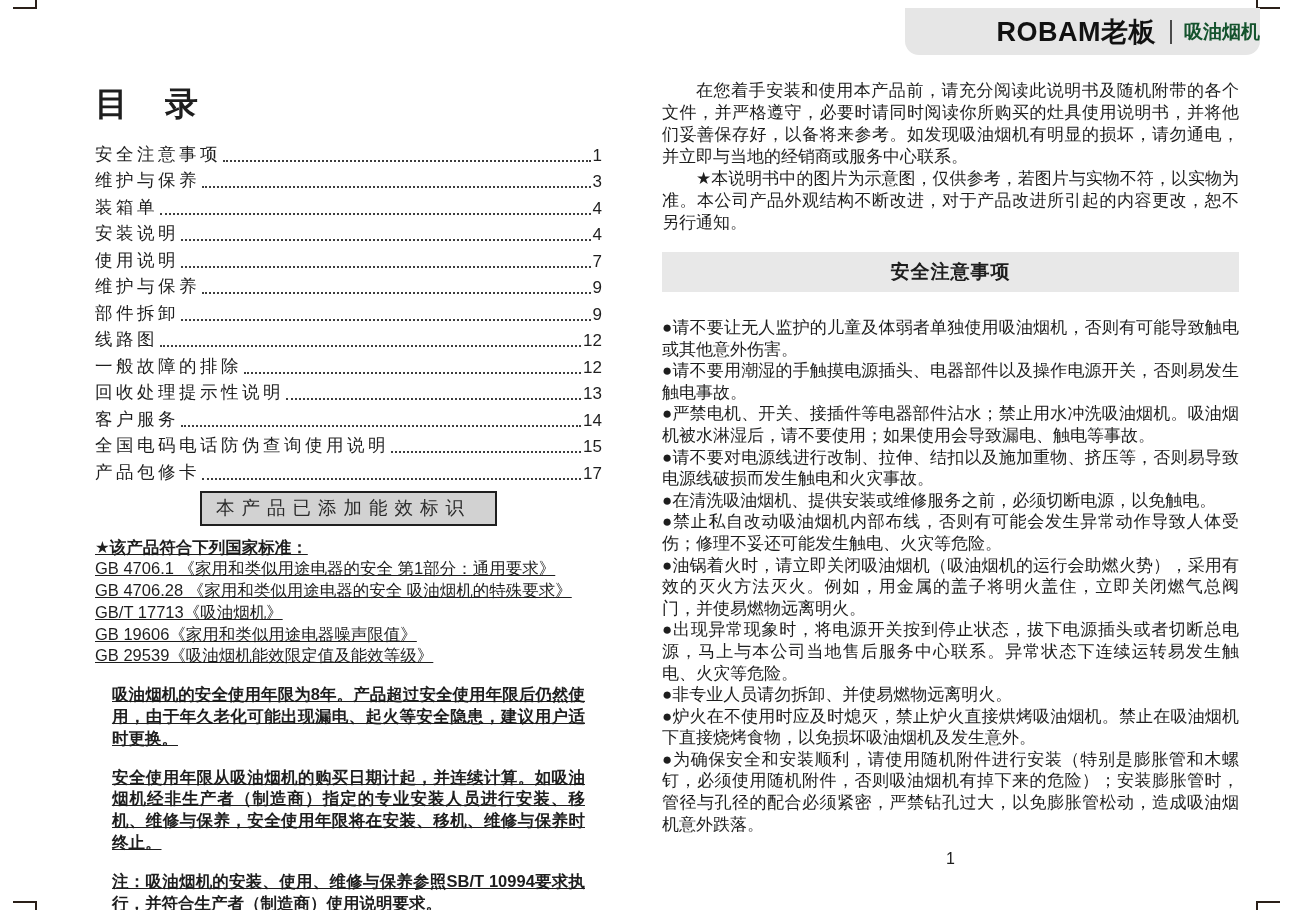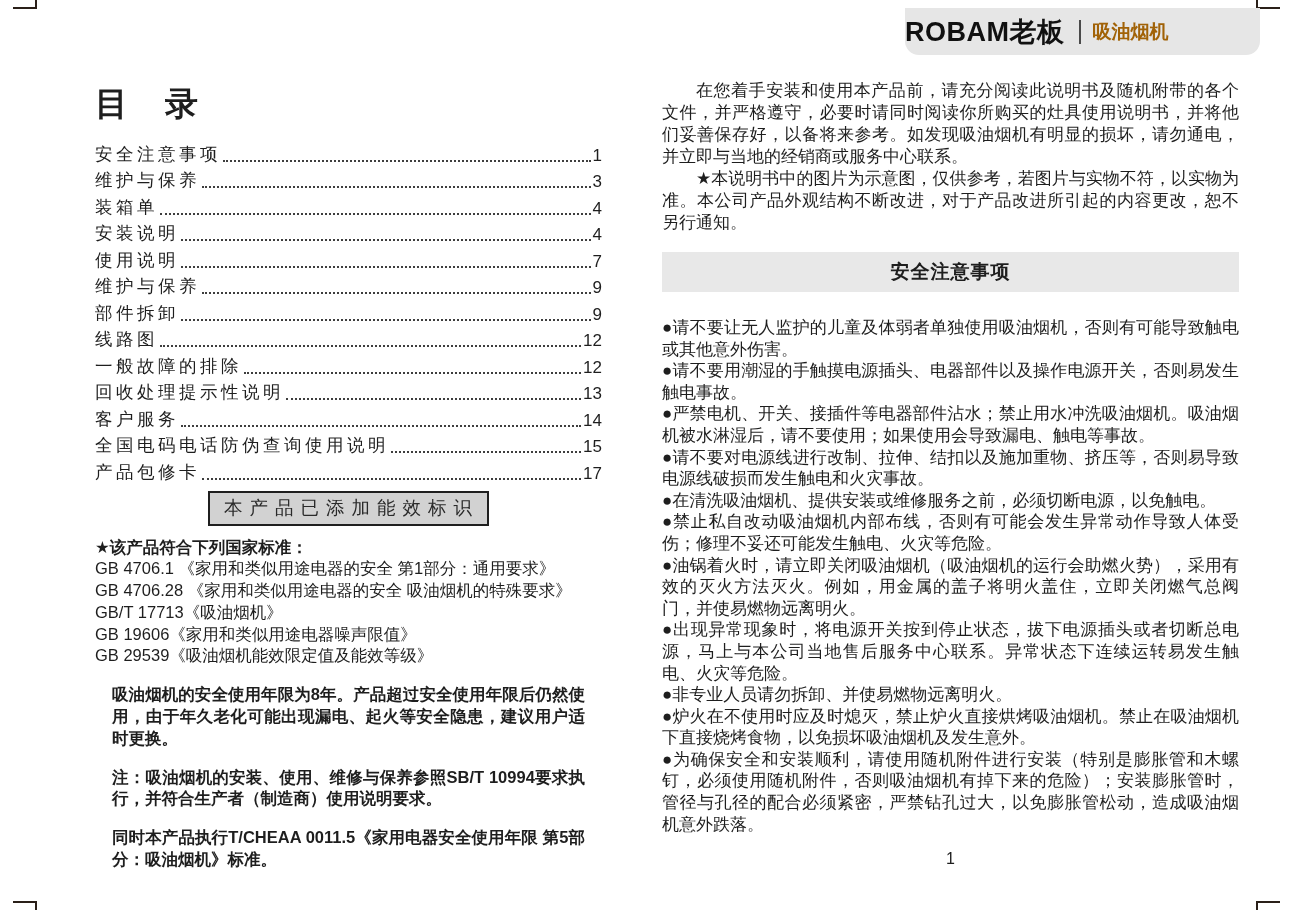--- a/index.html
+++ b/index.html
@@ -16,43 +16,43 @@
   .crop { position:absolute; width:22px; height:7px; border:0 solid #2a2019; }
   .crop.tl { left:13px;  top:0;    border-right-width:2px; border-bottom-width:2px; }
   .crop.tr { left:1256px; top:0;   border-left-width:2px;  border-bottom-width:2px; }
   .crop.bl { left:13px;  bottom:0; border-right-width:2px; border-top-width:2px; }
   .crop.br { left:1256px; bottom:0; border-left-width:2px; border-top-width:2px; }
 
   
   .brandbar {
     position:absolute; left:905px; top:8px; width:355px; height:47px;
     background:#e6e6e6; border-radius:0 0 14px 14px;
-    display:flex; align-items:center; justify-content:flex-start;
+    display:flex; align-items:center; justify-content:flex-end;
   }
   .brand { font-size:27px; font-weight:bold; letter-spacing:0.5px; color:#111; }
   .brand-divider { width:2px; height:24px; background:#4a4a4a; margin:0 12px 0 14px; }
-  .brand-product { font-size:19px; font-weight:bold; color:#a16207; }
+  .brand-product { font-size:19px; font-weight:bold; color:#14532d; }
 
   
   .left-col { position:absolute; left:95px; top:80px; width:507px; }
   .toc-title { text-align:left; font-size:33px; font-weight:bold; letter-spacing:2px; margin:2px 0 12px; }
   .toc-row { display:flex; align-items:flex-end; height:26.5px; }
   .toc-label { font-size:17.5px; letter-spacing:3.5px; white-space:nowrap; }
   .toc-leader { flex:1; border-bottom:2.2px dotted #3e3e3e; margin:0 2px 4px 2px; }
   .toc-page { font-size:17px; }
 
   .energy-box {
     width:max-content; margin:7px auto 11px;
     background:#d2d2d2; border:2px solid #1f1f1f;
-    padding:2px 8px 4px 14px;
+    padding:2px 24px 4px 14px;
     font-size:18.5px; letter-spacing:7px; color:#2a2a2a;
   }
 
   .standards { font-size:16.5px; line-height:21.8px; }
-  .standards p { margin:0; }
+  .standards p { margin:0;text-decoration:underline; }
   .standards .intro { font-weight:bold; }
   .lifespan p { margin:17px; font-weight:bold; text-align:justify; }
 
   
   .right-col { position:absolute; left:662px; top:80px; width:577px; }
   .intro-para { margin:0; text-indent:2em; font-size:17px; line-height:22px; text-align:justify; }
   .section-banner {
     margin-top:18px; height:40px; background:#e8e8e8;
     display:flex; align-items:center; justify-content:center;
     font-size:19px; font-weight:bold; letter-spacing:1px;
@@ -172,20 +172,21 @@
         <p>GB/T 17713《吸油烟机》</p>
 
         <p>GB 19606《家用和类似用途电器噪声限值》</p>
 
         <p>GB 29539《吸油烟机能效限定值及能效等级》</p>
       </div>
     <div class="lifespan">
 
         <p>吸油烟机的安全使用年限为8年。产品超过安全使用年限后仍然使用，由于年久老化可能出现漏电、起火等安全隐患，建议用户适时更换。</p>
 
+        <p>安全使用年限从吸油烟机的购买日期计起，并连续计算。如吸油烟机经非生产者（制造商）指定的专业安装人员进行安装、移机、维修与保养，安全使用年限将在安装、移机、维修与保养时终止。</p>
 
         <p>注：吸油烟机的安装、使用、维修与保养参照SB/T 10994要求执行，并符合生产者（制造商）使用说明要求。</p>
 
         <p>同时本产品执行T/CHEAA 0011.5《家用电器安全使用年限 第5部分：吸油烟机》标准。</p>
       </div>
   </div>
 </div>
 
 <div class="right-col">
   <div>

